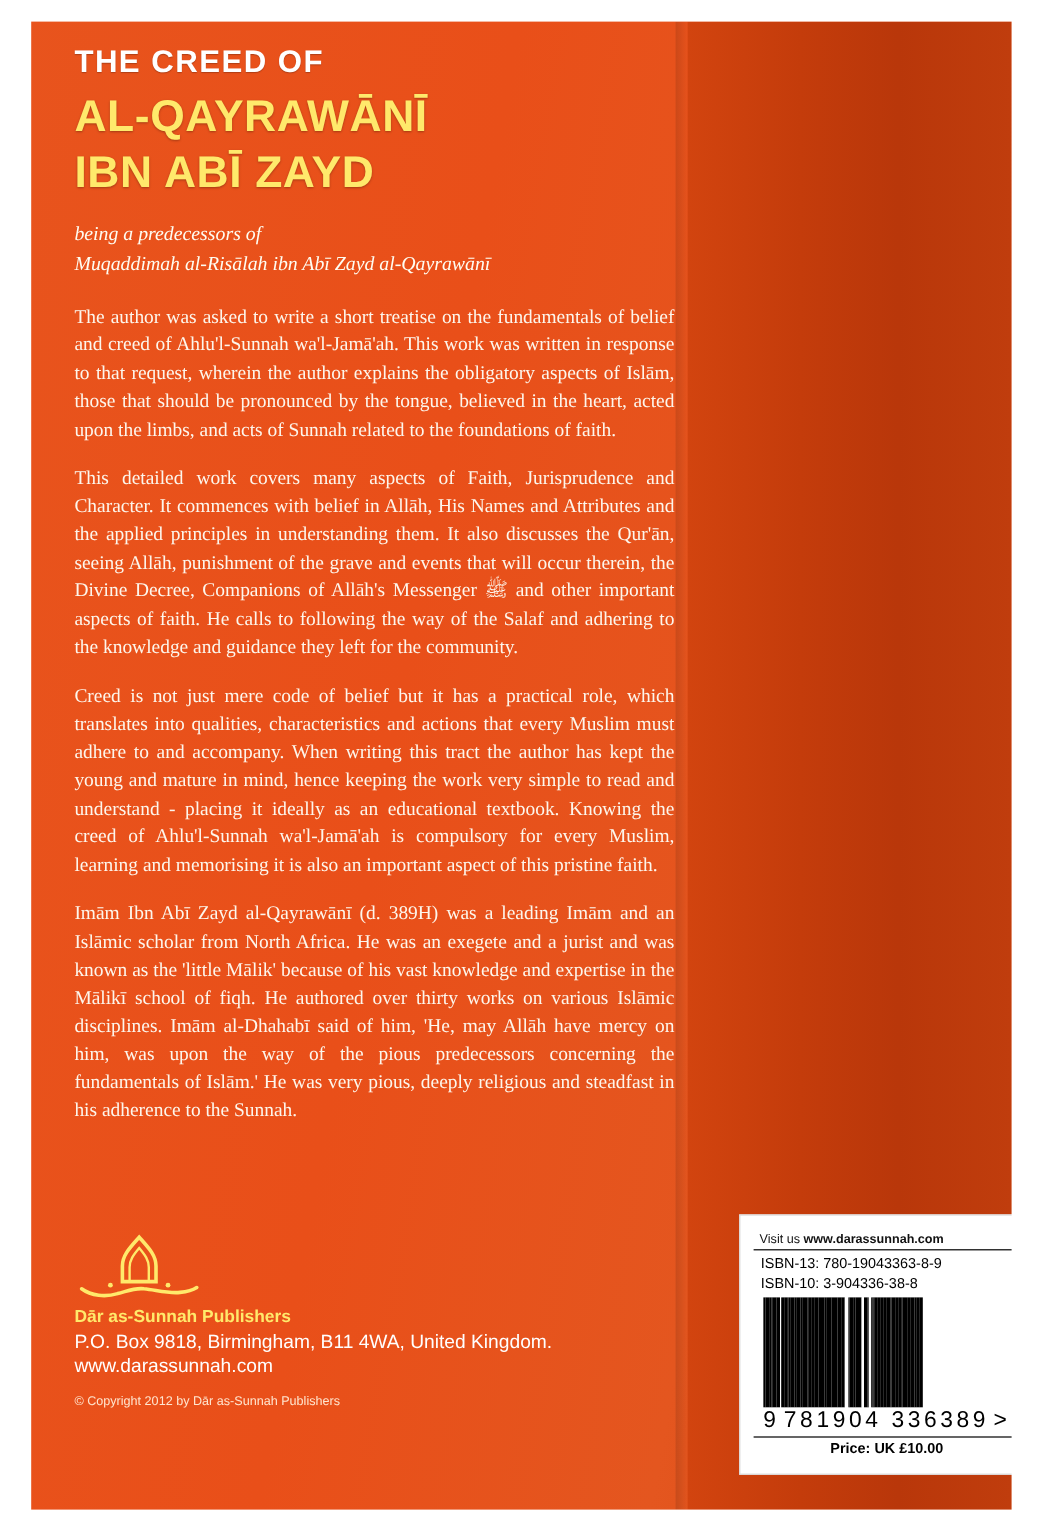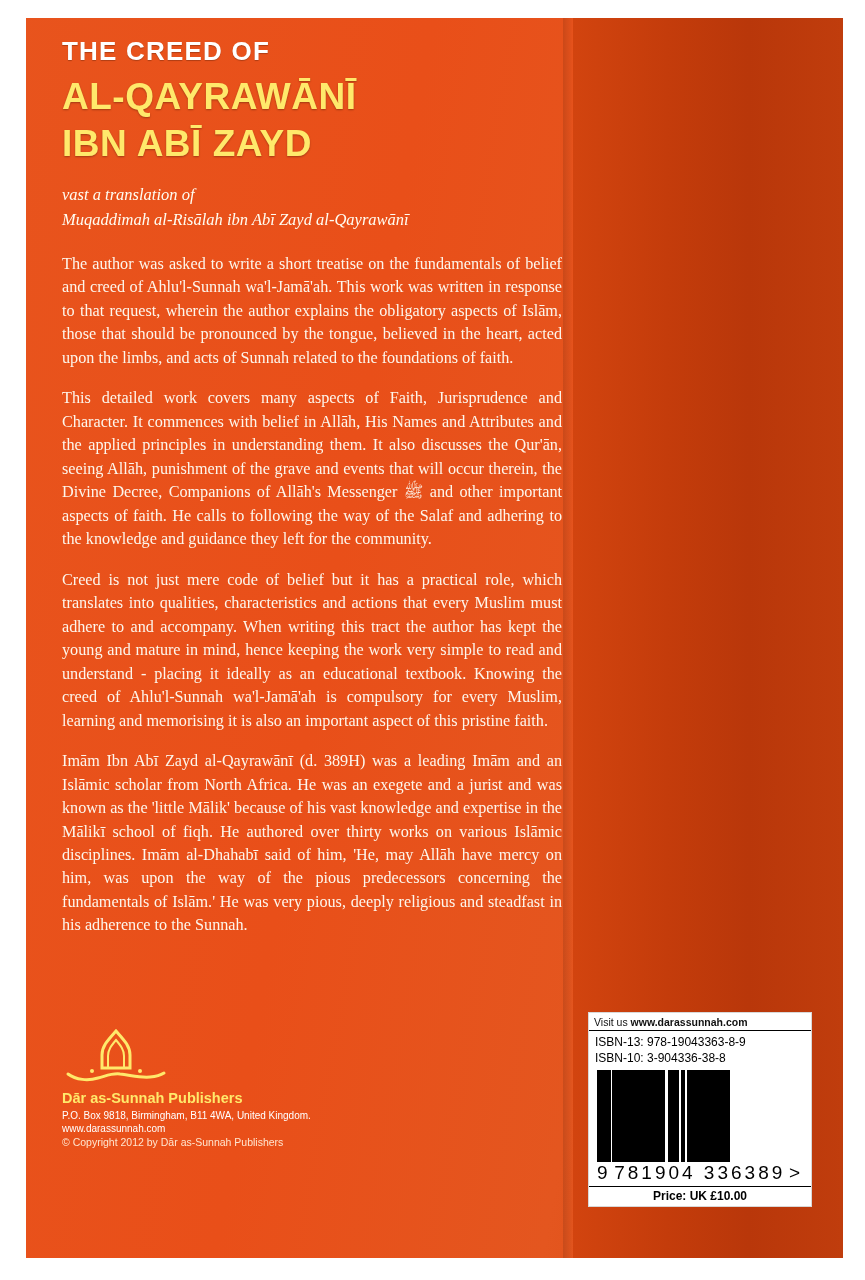--- a/index.html
+++ b/index.html
@@ -111,39 +111,39 @@
   }
   .pub-name {
     font-family: "Liberation Sans", sans-serif;
     font-weight: bold;
     font-size: 14.5px;
     color: #ffe96b;
     margin: 0 0 4px 0;
   }
   .pub-line {
     font-family: "Liberation Sans", sans-serif;
-    font-size: 10px;
+    font-size: 16px;
     color: #ffffff;
     margin: 0 0 2px 0;
   }
   .copyright {
     font-family: "Liberation Sans", sans-serif;
     font-size: 10.5px;
     color: #ffe5cf;
-    margin-top: 2px;
+    margin-top: 14px;
   }
   
   .isbn-panel {
     position: absolute;
-    left: 588px;
+    left: 616px;
     top: 1012px;
     width: 222px;
     background: #ffffff;
     border: 1px solid #d8d8d8;
-    padding: 0;
+    padding: 11px;
   }
   .visit-bar {
     font-family: "Liberation Sans", sans-serif;
     font-size: 10.5px;
     color: #111;
     padding: 3px 5px 2px 5px;
     border-bottom: 1px solid #000;
     white-space: nowrap;
   }
   .visit-bar b { font-weight: bold; }
@@ -189,21 +189,21 @@
   <div class="spine"></div>
   <div class="spine-fold"></div>
 
   <div class="content">
     <div class="title-small">THE CREED OF</div>
     <div class="title-main">
       <div>AL-QAYRAWĀNĪ</div>
       <div>IBN ABĪ ZAYD</div>
     </div>
     <div class="subtitle">
-      <div>vast a translation of</div>
+      <div>being a predecessors of</div>
       <div>Muqaddimah al-Risālah ibn Abī Zayd al-Qayrawānī</div>
     </div>
 
     <p class="body-p">The author was asked to write a short treatise on the fundamentals of belief and creed of Ahlu'l-Sunnah wa'l-Jamā'ah. This work was written in response to that request, wherein the author explains the obligatory aspects of Islām, those that should be pronounced by the tongue, believed in the heart, acted upon the limbs, and acts of Sunnah related to the foundations of faith.</p>
     <p class="body-p">This detailed work covers many aspects of Faith, Jurisprudence and Character. It commences with belief in Allāh, His Names and Attributes and the applied principles in understanding them. It also discusses the Qur'ān, seeing Allāh, punishment of the grave and events that will occur therein, the Divine Decree, Companions of Allāh's Messenger ﷺ and other important aspects of faith. He calls to following the way of the Salaf and adhering to the knowledge and guidance they left for the community.</p>
     <p class="body-p">Creed is not just mere code of belief but it has a practical role, which translates into qualities, characteristics and actions that every Muslim must adhere to and accompany. When writing this tract the author has kept the young and mature in mind, hence keeping the work very simple to read and understand - placing it ideally as an educational textbook. Knowing the creed of Ahlu'l-Sunnah wa'l-Jamā'ah is compulsory for every Muslim, learning and memorising it is also an important aspect of this pristine faith.</p>
     <p class="body-p">Imām Ibn Abī Zayd al-Qayrawānī (d. 389H) was a leading Imām and an Islāmic scholar from North Africa. He was an exegete and a jurist and was known as the 'little Mālik' because of his vast knowledge and expertise in the Mālikī school of fiqh. He authored over thirty works on various Islāmic disciplines. Imām al-Dhahabī said of him, 'He, may Allāh have mercy on him, was upon the way of the pious predecessors concerning the fundamentals of Islām.' He was very pious, deeply religious and steadfast in his adherence to the Sunnah.</p>
   </div>
 
   <div class="pub-block">
@@ -220,21 +220,21 @@
     <div class="pub-line">P.O. Box 9818, Birmingham, B11 4WA, United Kingdom.</div>
     <div class="pub-line">www.darassunnah.com</div>
     <div class="copyright">© Copyright 2012 by Dār as-Sunnah Publishers</div>
   </div>
 
   <div class="isbn-panel">
     <div class="visit-bar">
       <span>Visit us </span><b>www.darassunnah.com</b>
     </div>
     <div class="isbn-lines">
-      <div>ISBN-13: 978-19043363-8-9</div>
+      <div>ISBN-13: 780-19043363-8-9</div>
       <div>ISBN-10: 3-904336-38-8</div>
     </div>
     <div class="barcode" id="barcode">
         <span style="width:2px;background:#000"></span>
         <span style="width:3px;background:#000"></span>
         <span style="width:2px;background:#000"></span>
         <span style="width:1px;background:#000"></span>
         <span style="width:1px;background:#000"></span>
         <span style="width:2px;background:#000"></span>
         <span style="width:3px;background:#000"></span>

